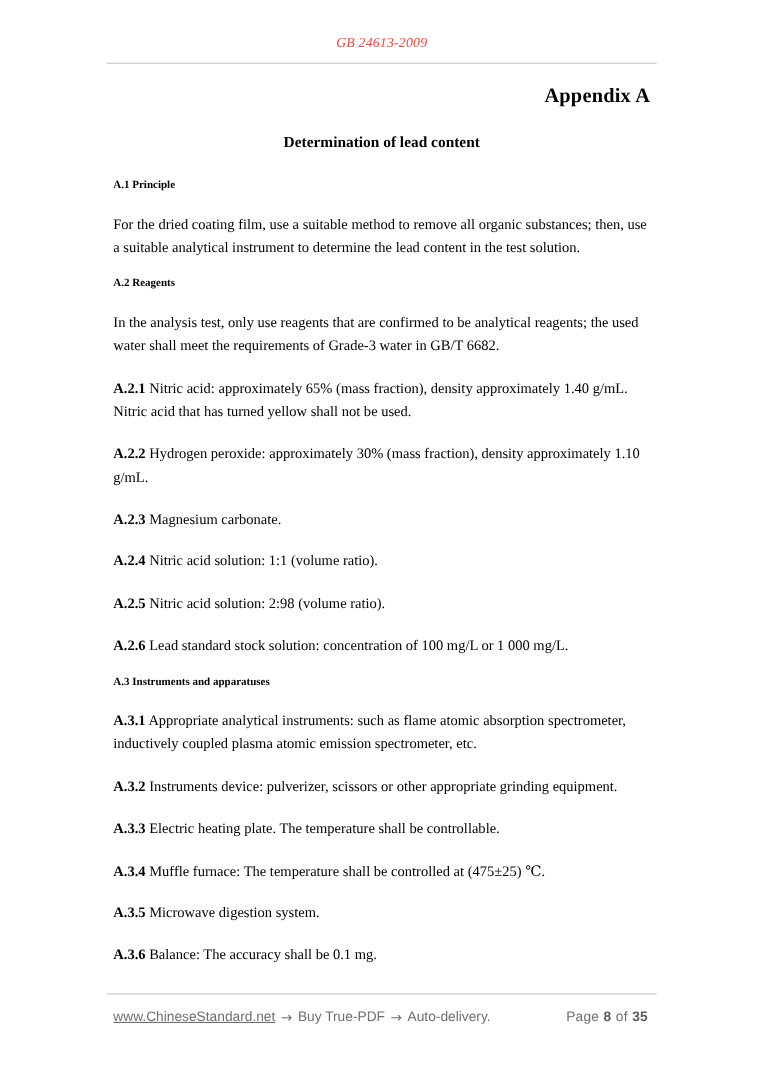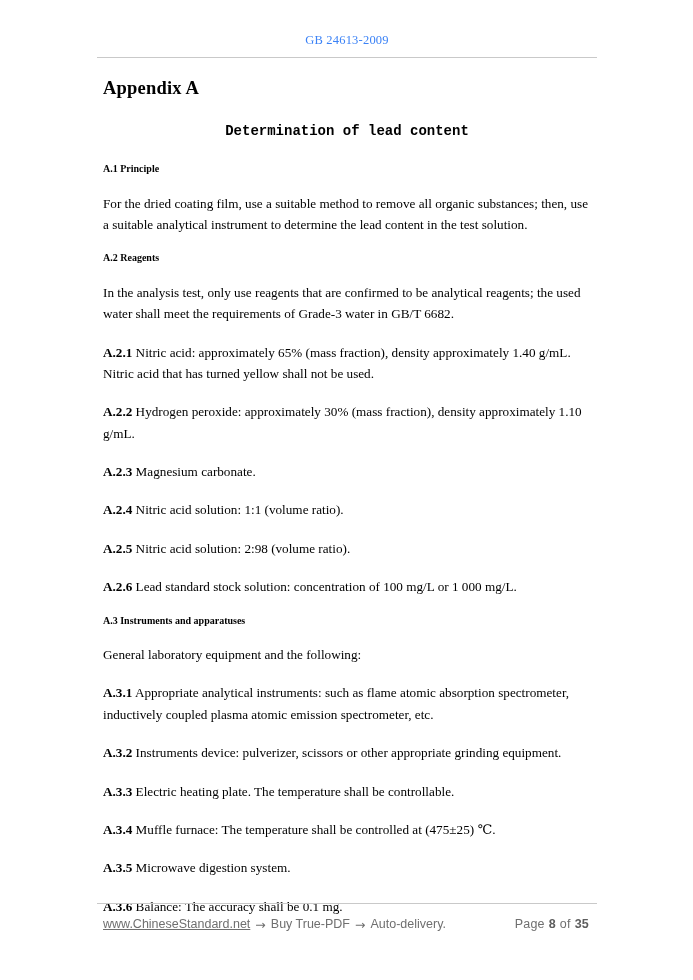--- a/index.html
+++ b/index.html
@@ -25,60 +25,60 @@
   .header {
     position: absolute;
     left: 97px;
     top: 30px;
     width: 500px;
     text-align: center;
   }
   .header-text {
     font-family: "Liberation Serif", "DejaVu Serif", serif;
     font-size: 12.5px;
-    color: #3b82f6;
+    color: #ef4444;
     letter-spacing: 0.2px;
+    font-style: italic;
   }
   .rule {
     position: absolute;
     left: 97px;
     width: 500px;
     height: 1px;
     background: #c9c9c9;
   }
   .rule-top { top: 57px; }
   .rule-bottom { top: 903px; }
 
   
   .content {
     position: absolute;
     left: 103px;
     top: 78px;
     width: 488px;
   }
 
   .title-main {
-    text-align: left;
+    text-align: right;
     font-size: 18.5px;
     font-weight: bold;
     margin: 0 0 24px 0;
     letter-spacing: 0.2px;
   }
   .title-sub {
     text-align: center;
     font-size: 15.5px;
     font-weight: normal;
     margin: 0 0 15px 0;
   }
   .title-third {
     text-align: center;
     font-size: 14px;
     font-weight: bold;
     margin: 0 0 24px 0;
-    font-family: Liberation Mono, monospace;
   }
 
   .section-heading {
     font-size: 10px;
     font-weight: bold;
     margin: 0 0 17px 0;
     line-height: 1.25;
   }
 
   .para {
@@ -149,21 +149,20 @@
     <h2 class="section-heading">A.2 Reagents</h2>
     <p class="para"><span>In the analysis test, only use reagents that are confirmed to be analytical reagents; the used water shall meet the requirements of Grade-3 water in GB/T 6682.</span></p>
     <p class="para"><span class="lbl">A.2.1</span> <span>Nitric acid: approximately 65% (mass fraction), density approximately 1.40 g/mL. Nitric acid that has turned yellow shall not be used.</span></p>
     <p class="para"><span class="lbl">A.2.2</span> <span>Hydrogen peroxide: approximately 30% (mass fraction), density approximately 1.10 g/mL.</span></p>
     <p class="para"><span class="lbl">A.2.3</span> <span>Magnesium carbonate.</span></p>
     <p class="para"><span class="lbl">A.2.4</span> <span>Nitric acid solution: 1:1 (volume ratio).</span></p>
     <p class="para"><span class="lbl">A.2.5</span> <span>Nitric acid solution: 2:98 (volume ratio).</span></p>
     <p class="para"><span class="lbl">A.2.6</span> <span>Lead standard stock solution: concentration of 100 mg/L or 1 000 mg/L.</span></p>
 
     <h2 class="section-heading">A.3 Instruments and apparatuses</h2>
-    <p class="para"><span>General laboratory equipment and the following:</span></p>
     <p class="para"><span class="lbl">A.3.1</span> <span>Appropriate analytical instruments: such as flame atomic absorption spectrometer, inductively coupled plasma atomic emission spectrometer, etc.</span></p>
     <p class="para"><span class="lbl">A.3.2</span> <span>Instruments device: pulverizer, scissors or other appropriate grinding equipment.</span></p>
     <p class="para"><span class="lbl">A.3.3</span> <span>Electric heating plate. The temperature shall be controllable.</span></p>
     <p class="para"><span class="lbl">A.3.4</span> <span>Muffle furnace: The temperature shall be controlled at (475±25) ℃.</span></p>
     <p class="para"><span class="lbl">A.3.5</span> <span>Microwave digestion system.</span></p>
     <p class="para"><span class="lbl">A.3.6</span> <span>Balance: The accuracy shall be 0.1 mg.</span></p>
     <p class="para"> </p>
 
   </div>
 

